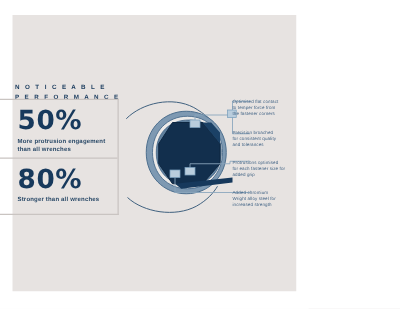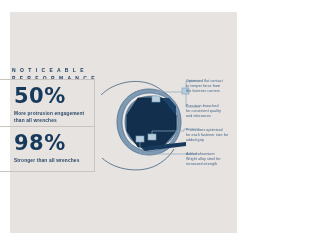--- a/index.html
+++ b/index.html
@@ -135,21 +135,21 @@
 
     <div class="stat stat-1">
       <div class="stat-num">50%</div>
       <div class="stat-desc">
         <div>More protrusion engagement</div>
         <div>than all wrenches</div>
       </div>
     </div>
 
     <div class="stat stat-2">
-      <div class="stat-num">98%</div>
+      <div class="stat-num">80%</div>
       <div class="stat-desc">
         <div>Stronger than all wrenches</div>
       </div>
     </div>
   </div>
 
   <div class="graphic">
     <svg width="100" height="105" viewBox="0 0 100 105" xmlns="http://www.w3.org/2000/svg">
 
       <g fill="none" stroke="#40617f" stroke-width="0.8">

